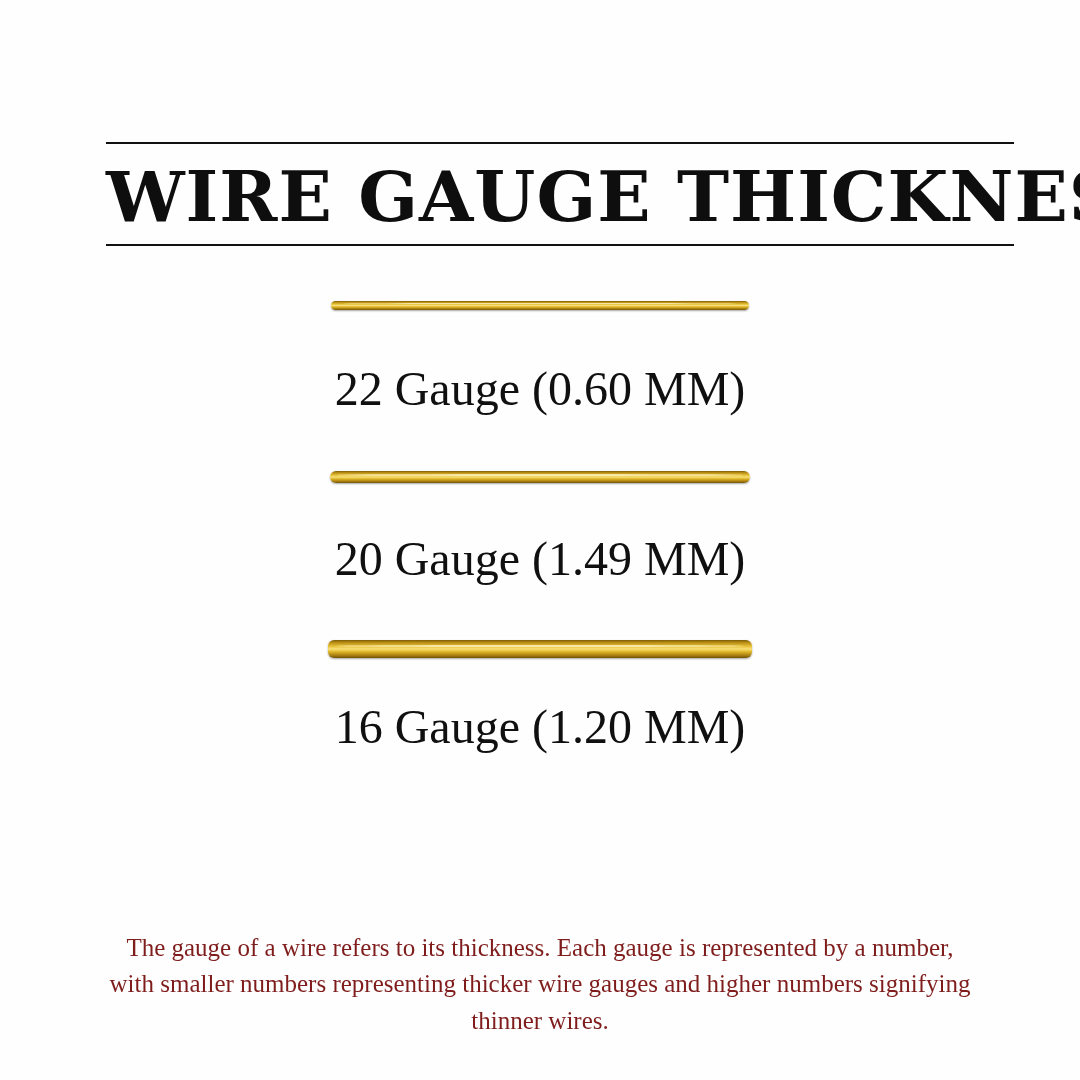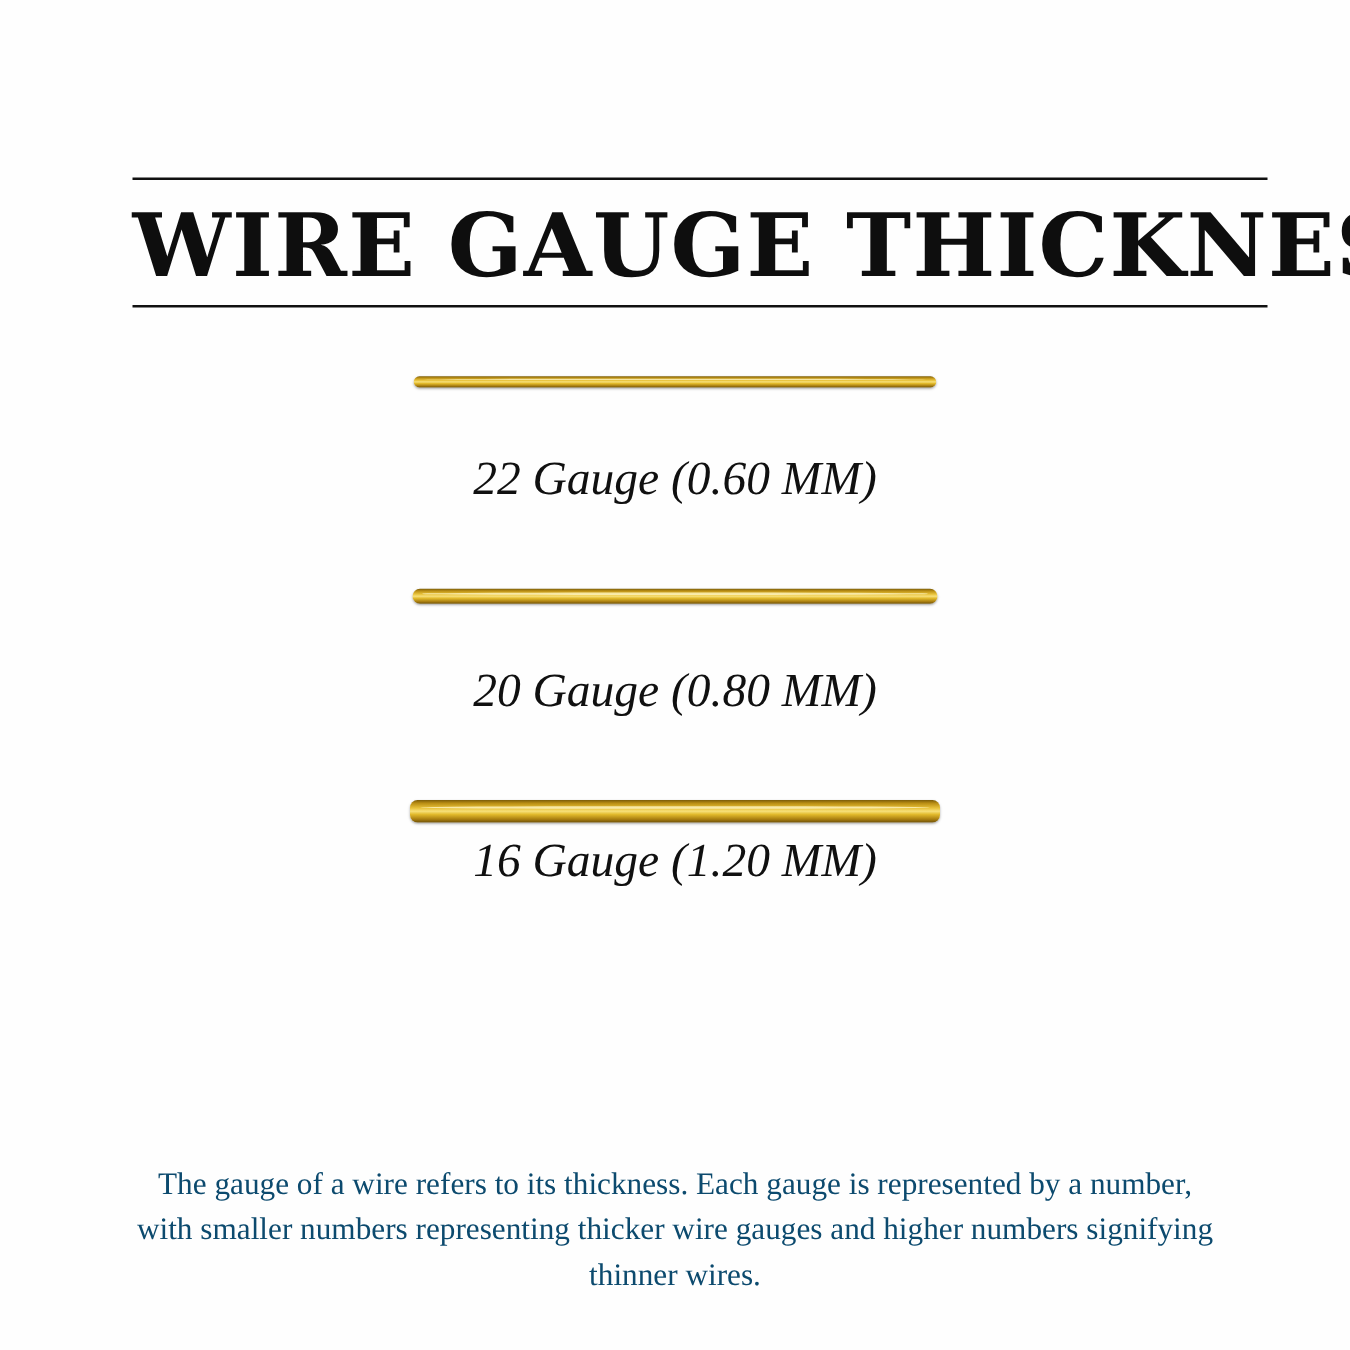--- a/index.html
+++ b/index.html
@@ -79,37 +79,36 @@
     right: 2%;
     top: 26%;
     height: 14%;
     background: rgba(255, 248, 205, 0.75);
     border-radius: 50%;
     filter: blur(0.4px);
   }
   .gauge-label {
     text-align: center;
     font-family: "Liberation Serif", serif;
-    font-size: 38px;
+    font-size: 48px;
     line-height: 1.1;
     color: #101010;
-    font-style: italic;
   }
 
   
   .note {
     position: absolute;
     left: 108px;
     top: 930px;
     width: 864px;
     text-align: center;
     font-family: "Liberation Serif", serif;
     font-size: 25px;
     line-height: 1.45;
-    color: #0c4a6e;
+    color: #7f1d1d;
   }
 </style>
 </head>
 <body>
 
 <div class="page">
 
   <div class="title-block">
     <div class="rule top"></div>
     <div class="title">WIRE GAUGE THICKNESS</div>
@@ -122,28 +121,28 @@
       <div class="wire-wrap" style="height:40px;">
         <div class="wire" style="width:418px;height:9px;"></div>
       </div>
       <div class="gauge-label" style="margin-top:38px;">22 Gauge (0.60 MM)</div>
     </div>
 
     <div class="gauge-row" style="height:172px;">
       <div class="wire-wrap" style="height:40px;">
         <div class="wire" style="width:420px;height:12px;"></div>
       </div>
-      <div class="gauge-label" style="margin-top:36px;">20 Gauge (0.80 MM)</div>
+      <div class="gauge-label" style="margin-top:36px;">20 Gauge (1.49 MM)</div>
     </div>
 
 
     <div class="gauge-row" style="height:150px;">
       <div class="wire-wrap" style="height:40px;">
         <div class="wire" style="width:424px;height:18px;"></div>
       </div>
-      <div class="gauge-label" style="">16 Gauge (1.20 MM)</div>
+      <div class="gauge-label" style="margin-top:32px;">16 Gauge (1.20 MM)</div>
     </div>
 
   </div>
 
   <div class="note">The gauge of a wire refers to its thickness. Each gauge is represented by a number, with smaller numbers representing thicker wire gauges and higher numbers signifying thinner wires.</div>
 
 </div>
 
 </body></html>

